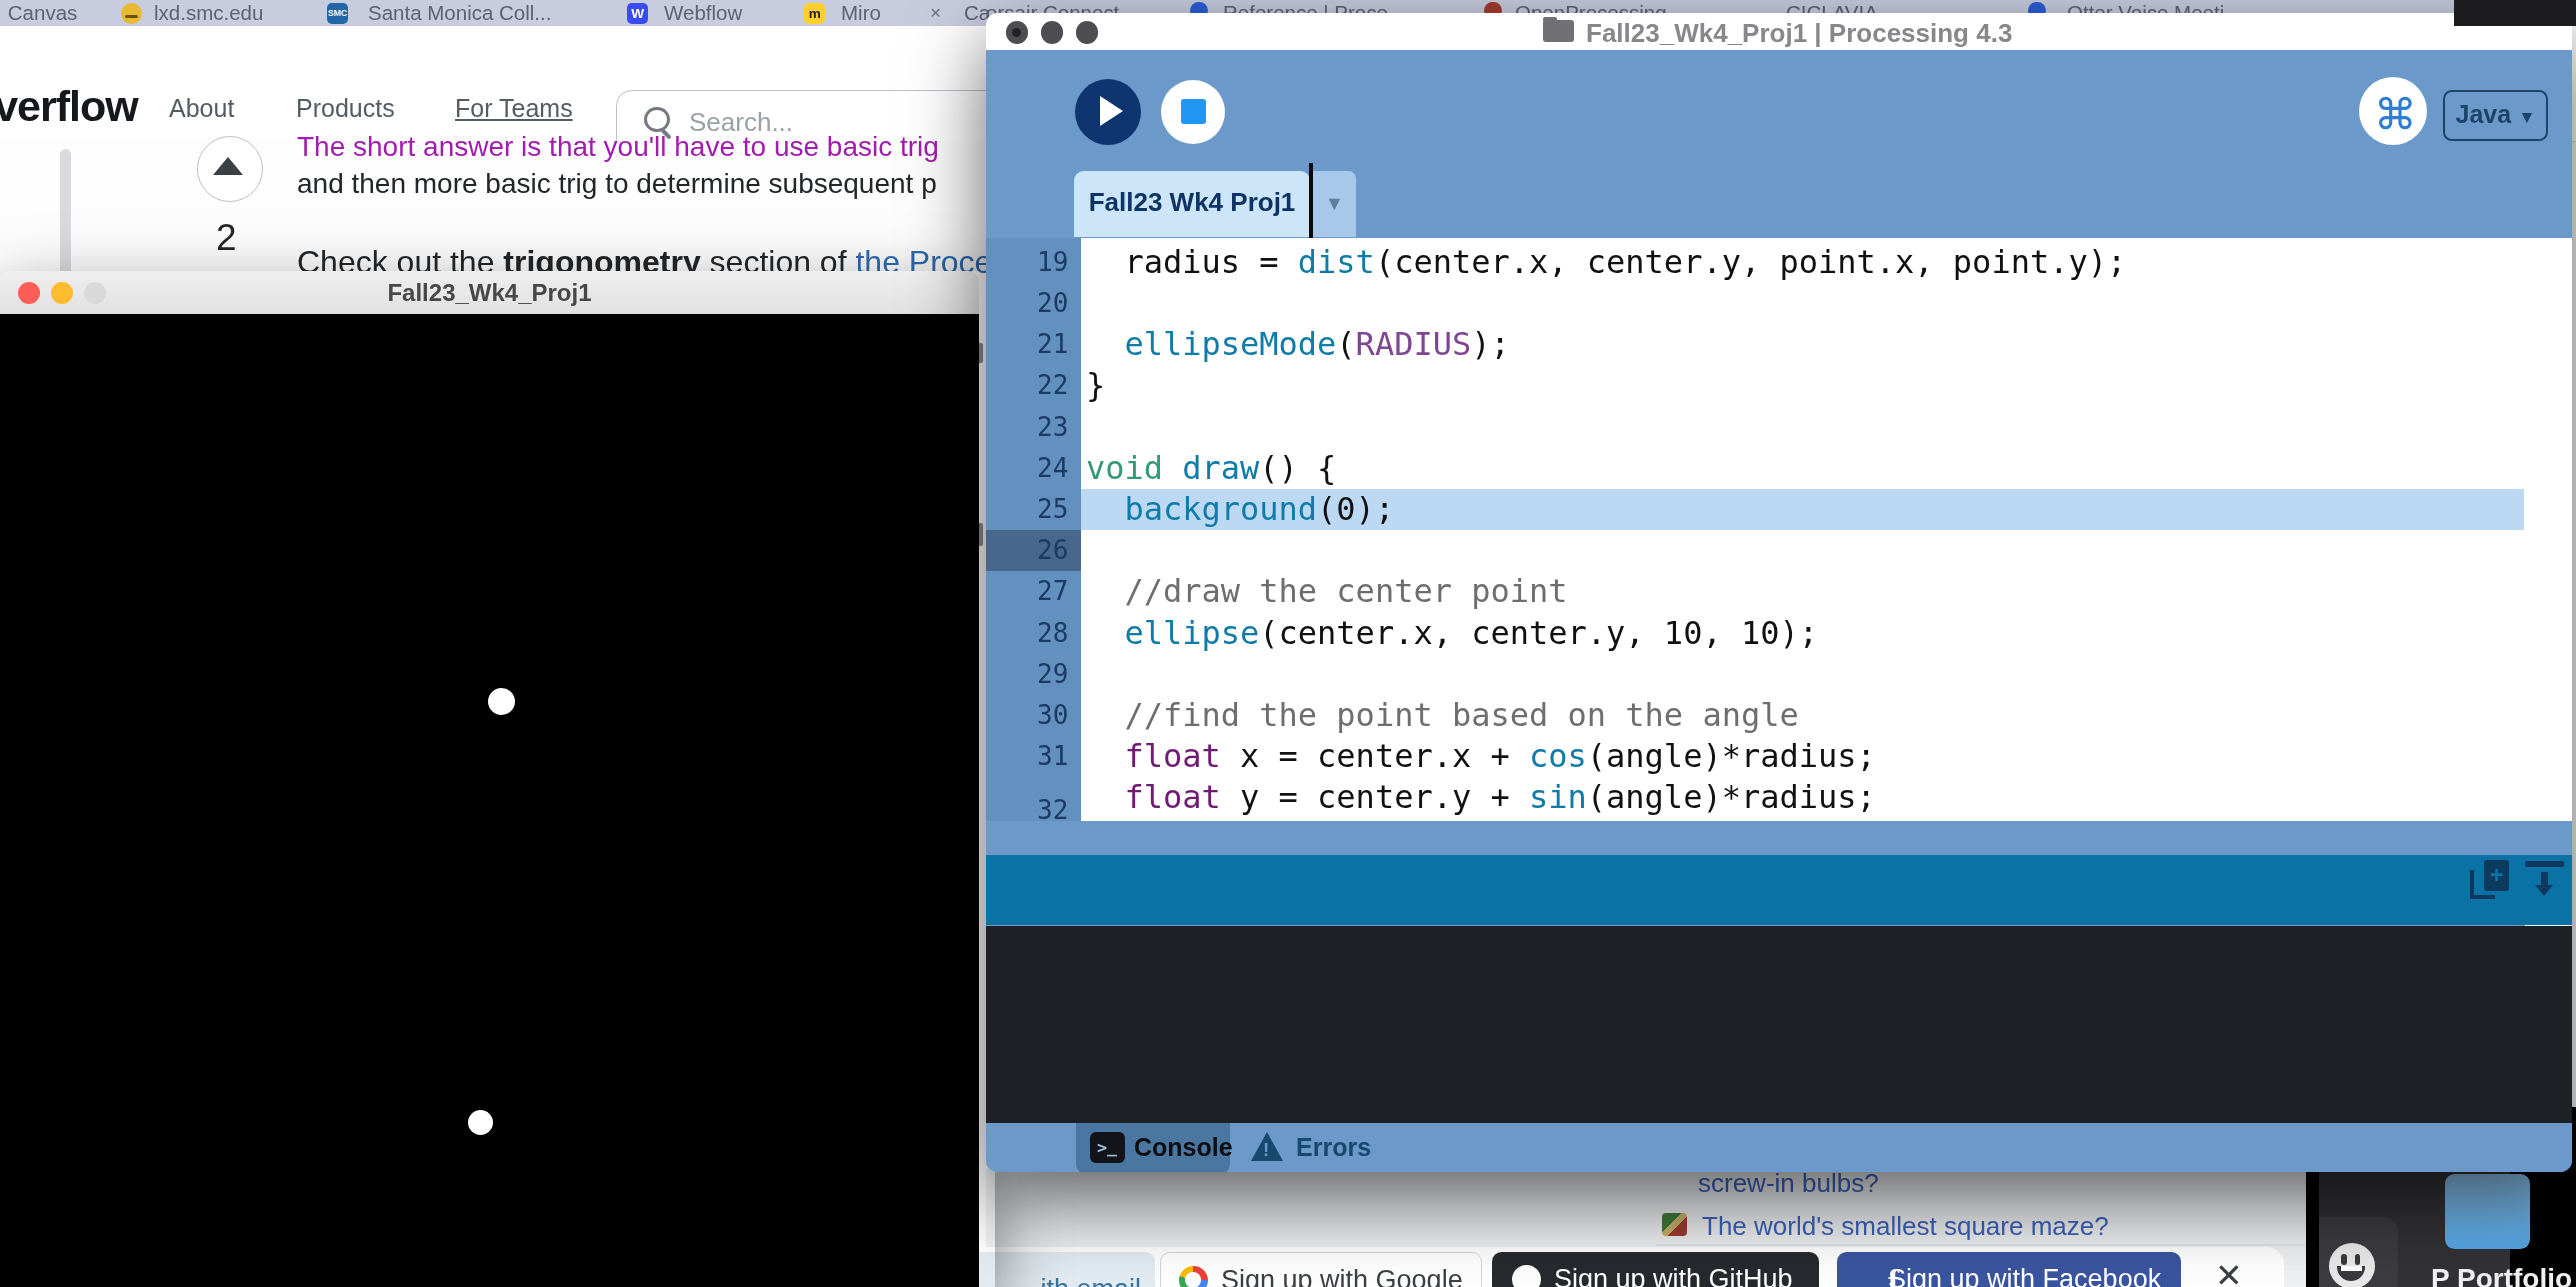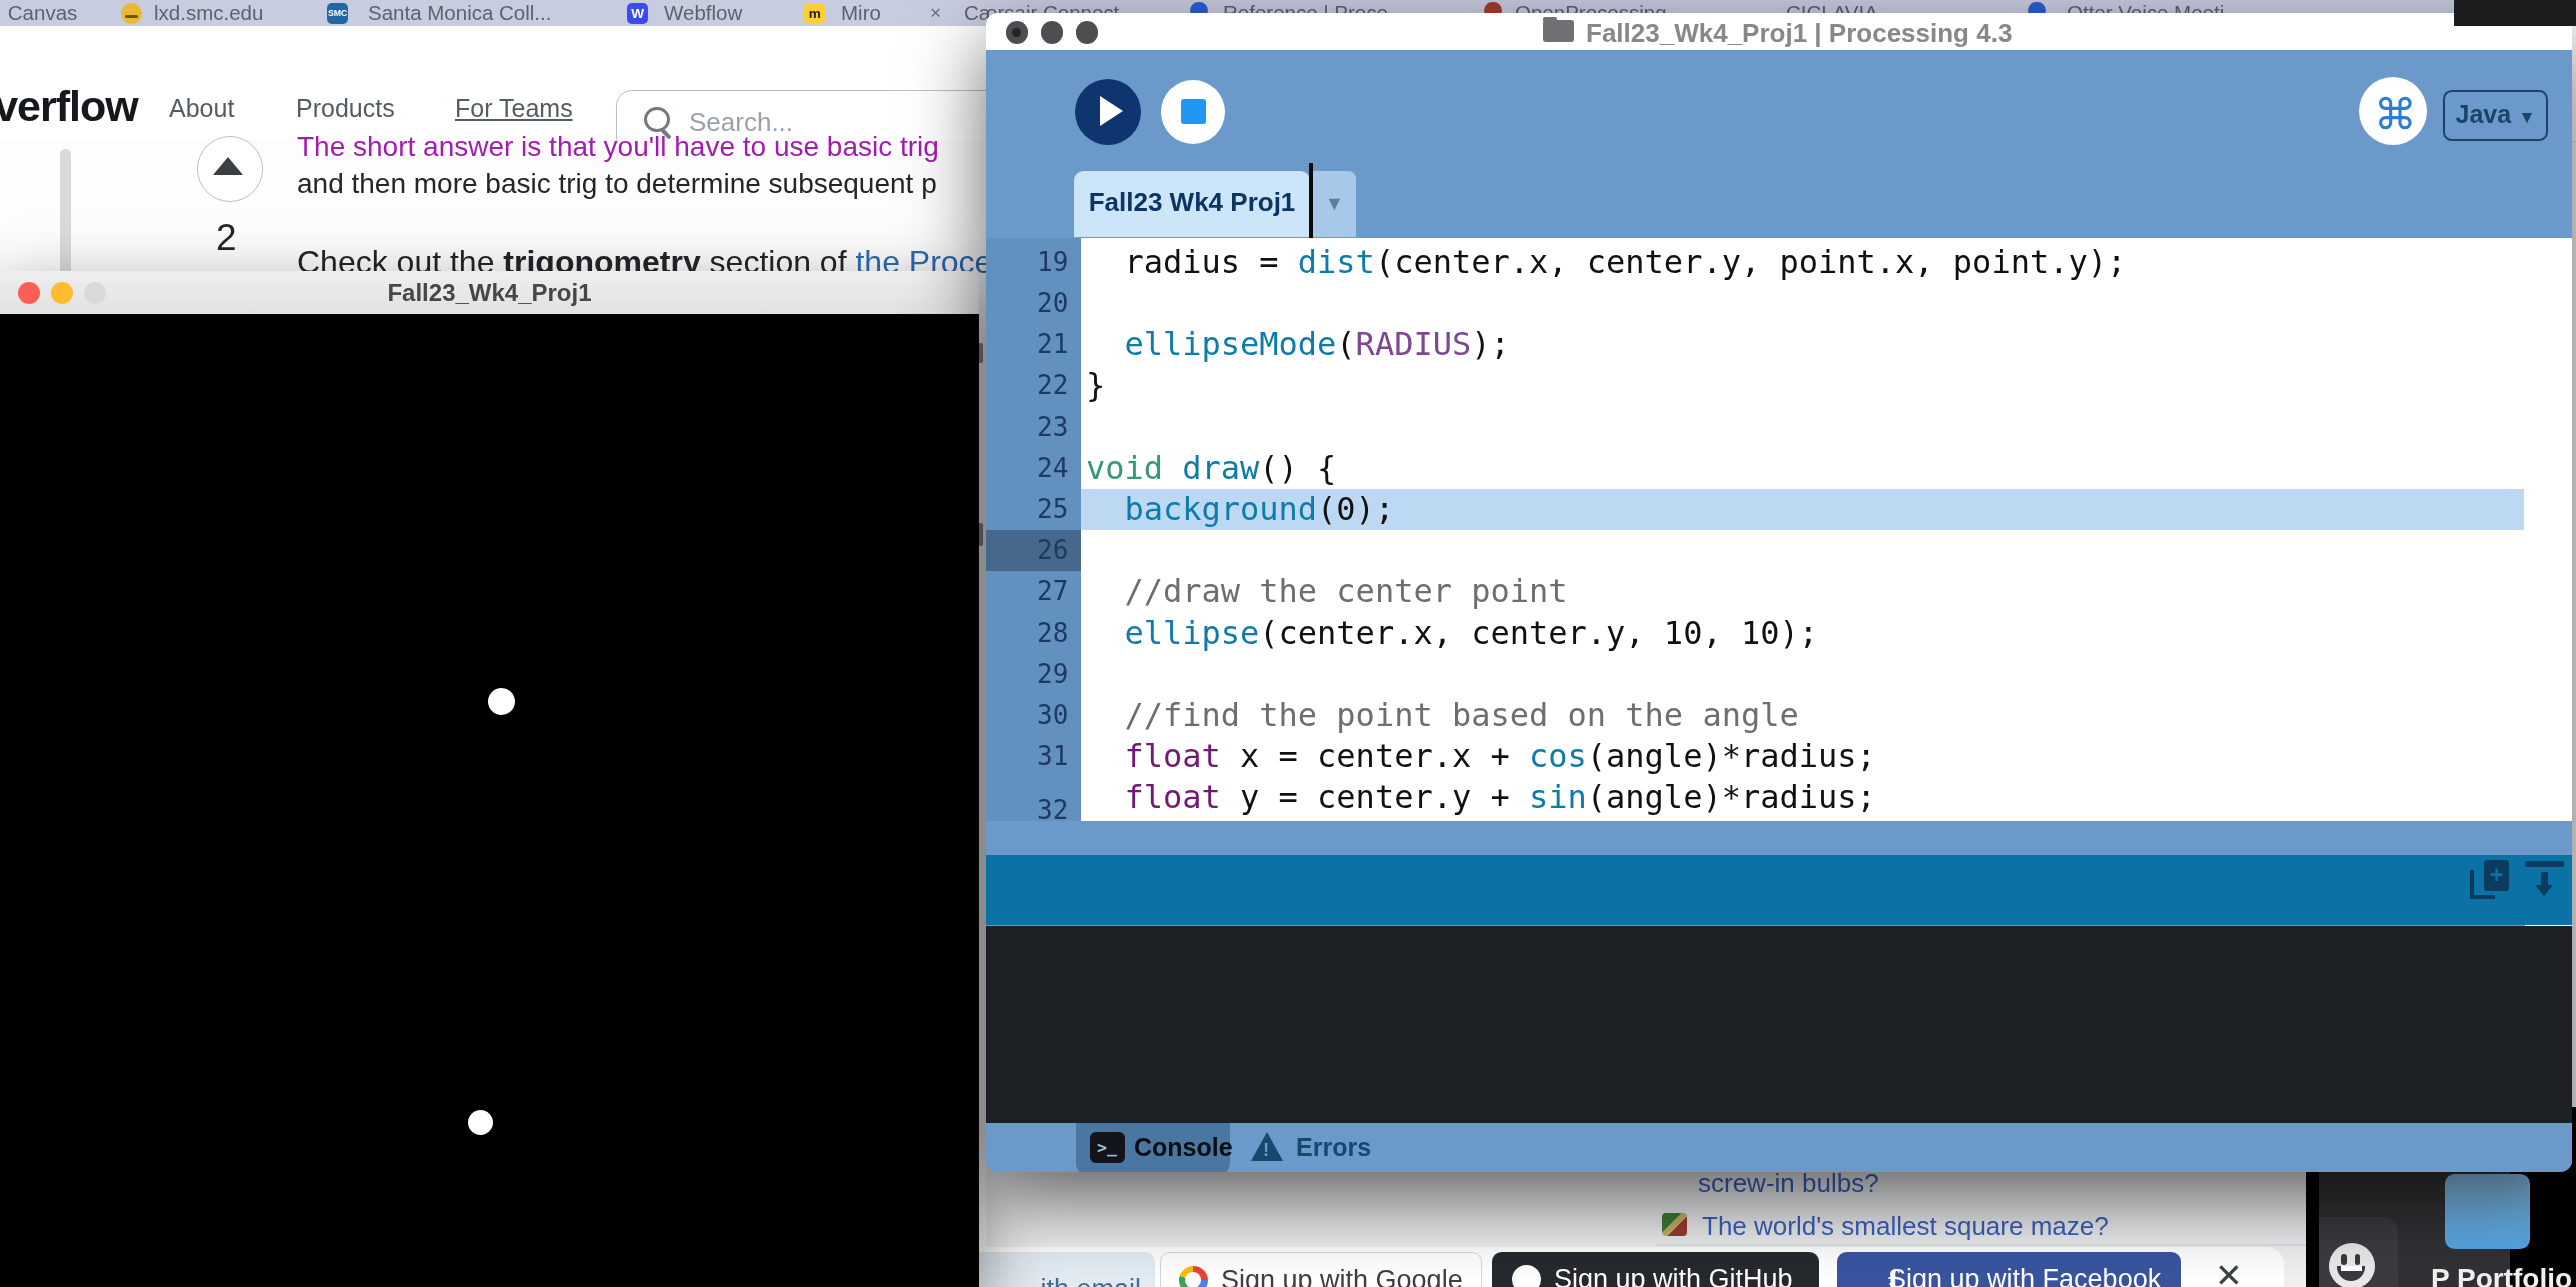--- a/index.html
+++ b/index.html
@@ -74,21 +74,21 @@
   #smiley .face{position:absolute;width:46px;height:46px;border-radius:50%;background:#e9e9ea;}
   #smiley .eye{position:absolute;top:10.7px;width:5.8px;height:11.7px;border-radius:2.9px;background:#3a3a3e;}
   #smiley .mouth{position:absolute;left:8.8px;top:23.4px;width:28px;height:14.6px;border-radius:0 0 14.6px 14.6px;background:#3a3a3e;overflow:hidden;}
   #smiley .teeth{position:absolute;left:3.9px;top:0;width:20.5px;height:4.9px;background:#fff;}
   #corner-thumb{left:2445px;top:1174px;width:85px;height:75px;border-radius:9.7px;
       background:linear-gradient(180deg,#8ec6f1,#54a7e6);}
   #corner-text{left:2431px;top:1263px;font-size:28px;font-weight:bold;color:#f2f2f2;white-space:nowrap;}
 
   
   #sketch{left:0;top:271px;width:979px;height:1017px;border-radius:10.7px 10.7px 0 0;
-      box-shadow:0 24px 68px rgba(0,0,0,.5);}
+      box-shadow:0 24px 68px rgba(0,0,0,.5);padding-left:16px;}
   #sketch-titlebar{left:0;top:0;width:979px;height:43px;border-radius:10.7px 10.7px 0 0;
       background:linear-gradient(#efefef,#e1e1e1);border-bottom:1px solid #c8c8c8;}
   .tl{position:absolute;top:10.7px;width:22.4px;height:22.4px;border-radius:50%;}
   #sk-red{left:17.5px;background:#ff5e57;}
   #sk-yellow{left:51px;background:#febc2e;}
   #sk-gray{left:84px;background:#d9d9d9;}
   #sketch-title{left:0;top:7.8px;width:979px;text-align:center;font-size:24px;font-weight:bold;color:#474747;}
   #sketch-canvas{left:0;top:43px;width:979px;height:974px;background:#000;}
   .dot{position:absolute;border-radius:50%;background:#fff;}
   #dot1{left:488px;top:374px;width:27px;height:27px;}

